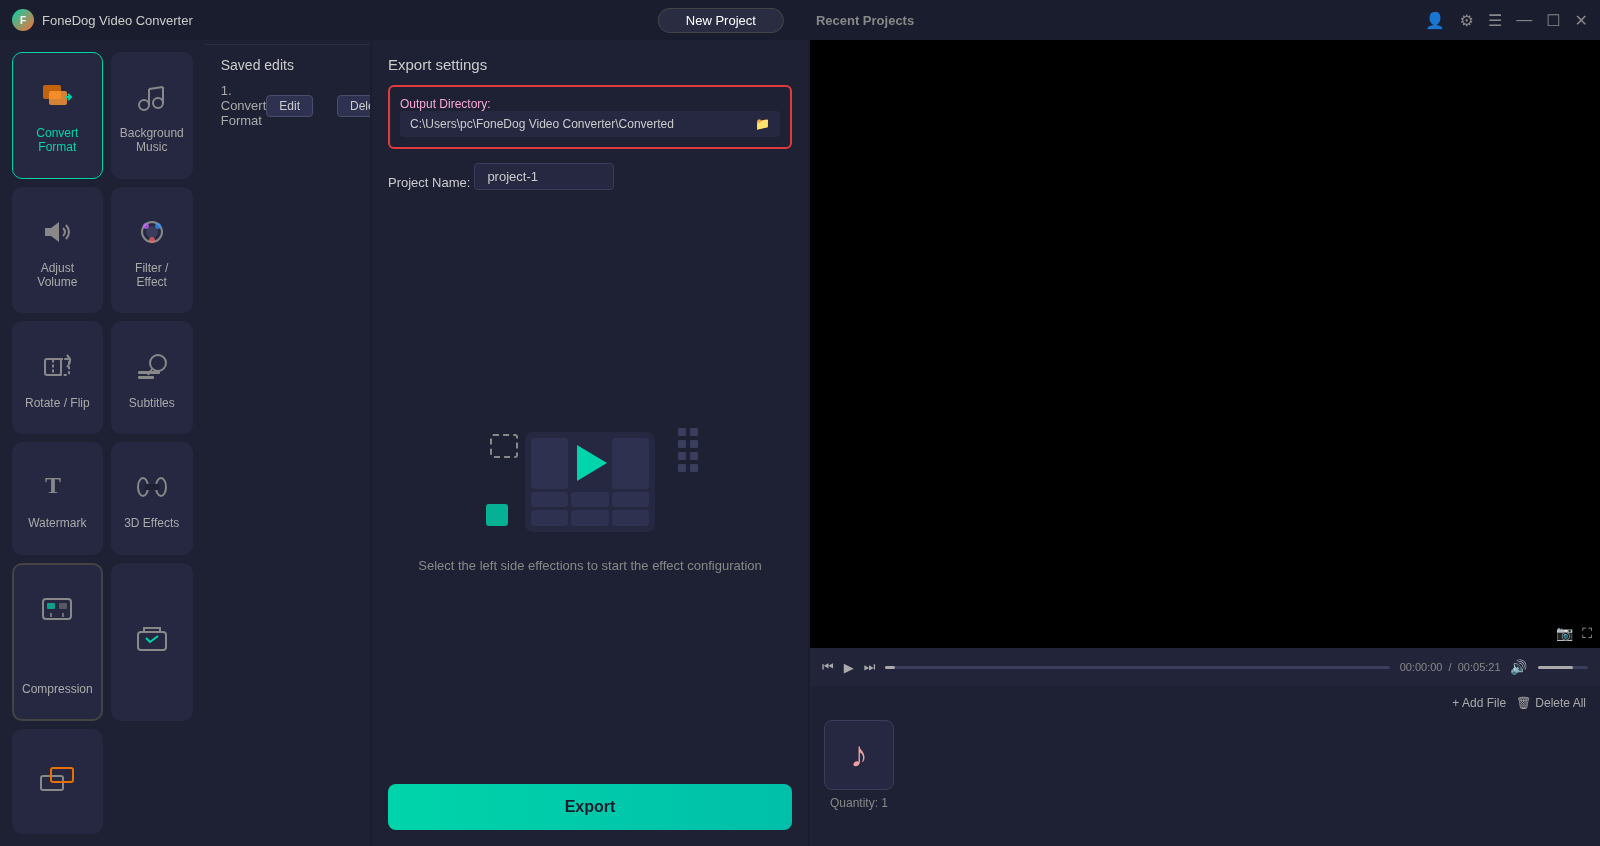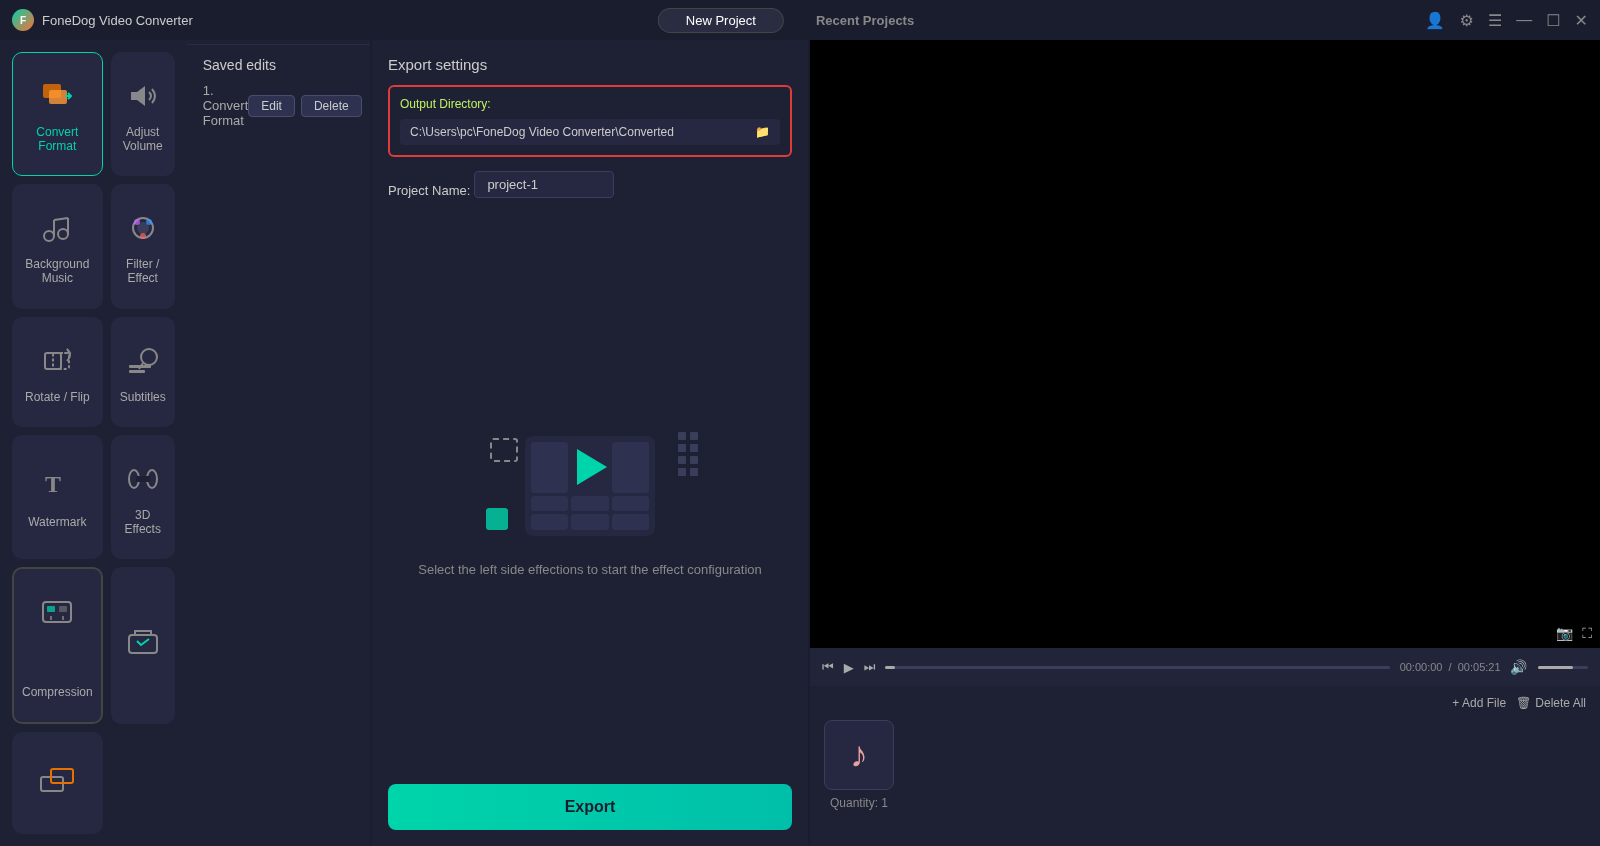--- a/index.html
+++ b/index.html
@@ -151,21 +151,21 @@
       align-items: center;
       justify-content: space-between;
       font-size: 13px;
       color: #aaa;
     }
     .saved-edit-item .edit-name {
       flex: 1;
     }
     .saved-edit-buttons {
       display: flex;
-      gap: 6px;
+      gap: 24px;
     }
     .small-btn {
       padding: 3px 12px;
       background: #2e3150;
       border: 1px solid #4a4d6a;
       border-radius: 4px;
       color: #ccc;
       font-size: 12px;
       cursor: pointer;
     }
@@ -186,22 +186,21 @@
       font-weight: 500;
     }
     .output-dir-box {
       border: 2px solid #e03a3a;
       border-radius: 6px;
       padding: 10px;
       margin-bottom: 14px;
     }
     .output-dir-label {
       font-size: 12px;
-      color: #bef264;
-      margin-bottom: 8px;
+      color: #f9a8d4;
     }
     .output-dir-path {
       display: flex;
       align-items: center;
       justify-content: space-between;
       background: #252840;
       border-radius: 4px;
       padding: 6px 10px;
     }
     .output-dir-path span {
@@ -489,39 +488,39 @@
             <rect x="12" y="14" width="18" height="14" rx="2" fill="#ff9933" opacity="0.8"></rect>
             <path d="M28 20 L34 20 M31 17 L34 20 L31 23" stroke="#00d4aa" stroke-width="2" fill="none"></path>
           </svg>
         </div>
         <span class="tool-label green">Convert Format</span>
       </div>
 
       <div class="tool-item">
         <div class="tool-icon">
           <svg width="40" height="40" viewBox="0 0 40 40">
-            <path d="M8 16 L8 24 L14 24 L22 30 L22 10 L14 16 Z" fill="#888"></path>
-            <path d="M26 16 Q30 20 26 24" stroke="#888" stroke-width="2" fill="none"></path>
-            <path d="M29 13 Q35 20 29 27" stroke="#888" stroke-width="2" fill="none"></path>
-          </svg>
-        </div>
-        <span class="tool-label">Adjust Volume</span>
-      </div>
-
-      <div class="tool-item">
-        <div class="tool-icon">
-          <svg width="40" height="40" viewBox="0 0 40 40">
             <circle cx="12" cy="28" r="5" fill="none" stroke="#888" stroke-width="2"></circle>
             <circle cx="26" cy="26" r="5" fill="none" stroke="#888" stroke-width="2"></circle>
             <line x1="17" y1="28" x2="17" y2="12" stroke="#888" stroke-width="2"></line>
             <line x1="31" y1="26" x2="31" y2="10" stroke="#888" stroke-width="2"></line>
             <line x1="17" y1="12" x2="31" y2="10" stroke="#888" stroke-width="2"></line>
           </svg>
         </div>
         <span class="tool-label">Background Music</span>
+      </div>
+
+      <div class="tool-item">
+        <div class="tool-icon">
+          <svg width="40" height="40" viewBox="0 0 40 40">
+            <path d="M8 16 L8 24 L14 24 L22 30 L22 10 L14 16 Z" fill="#888"></path>
+            <path d="M26 16 Q30 20 26 24" stroke="#888" stroke-width="2" fill="none"></path>
+            <path d="M29 13 Q35 20 29 27" stroke="#888" stroke-width="2" fill="none"></path>
+          </svg>
+        </div>
+        <span class="tool-label">Adjust Volume</span>
       </div>
 
       <div class="tool-item">
         <div class="tool-icon">
           <svg width="40" height="40" viewBox="0 0 40 40">
             <circle cx="20" cy="20" r="10" fill="none" stroke="#888" stroke-width="2"></circle>
             <circle cx="20" cy="20" r="6" fill="#3a3d5c"></circle>
             <circle cx="14" cy="14" r="3" fill="#cc66ff" opacity="0.7"></circle>
             <circle cx="26" cy="14" r="3" fill="#3399ff" opacity="0.7"></circle>
             <circle cx="20" cy="28" r="3" fill="#ff6666" opacity="0.7"></circle>

